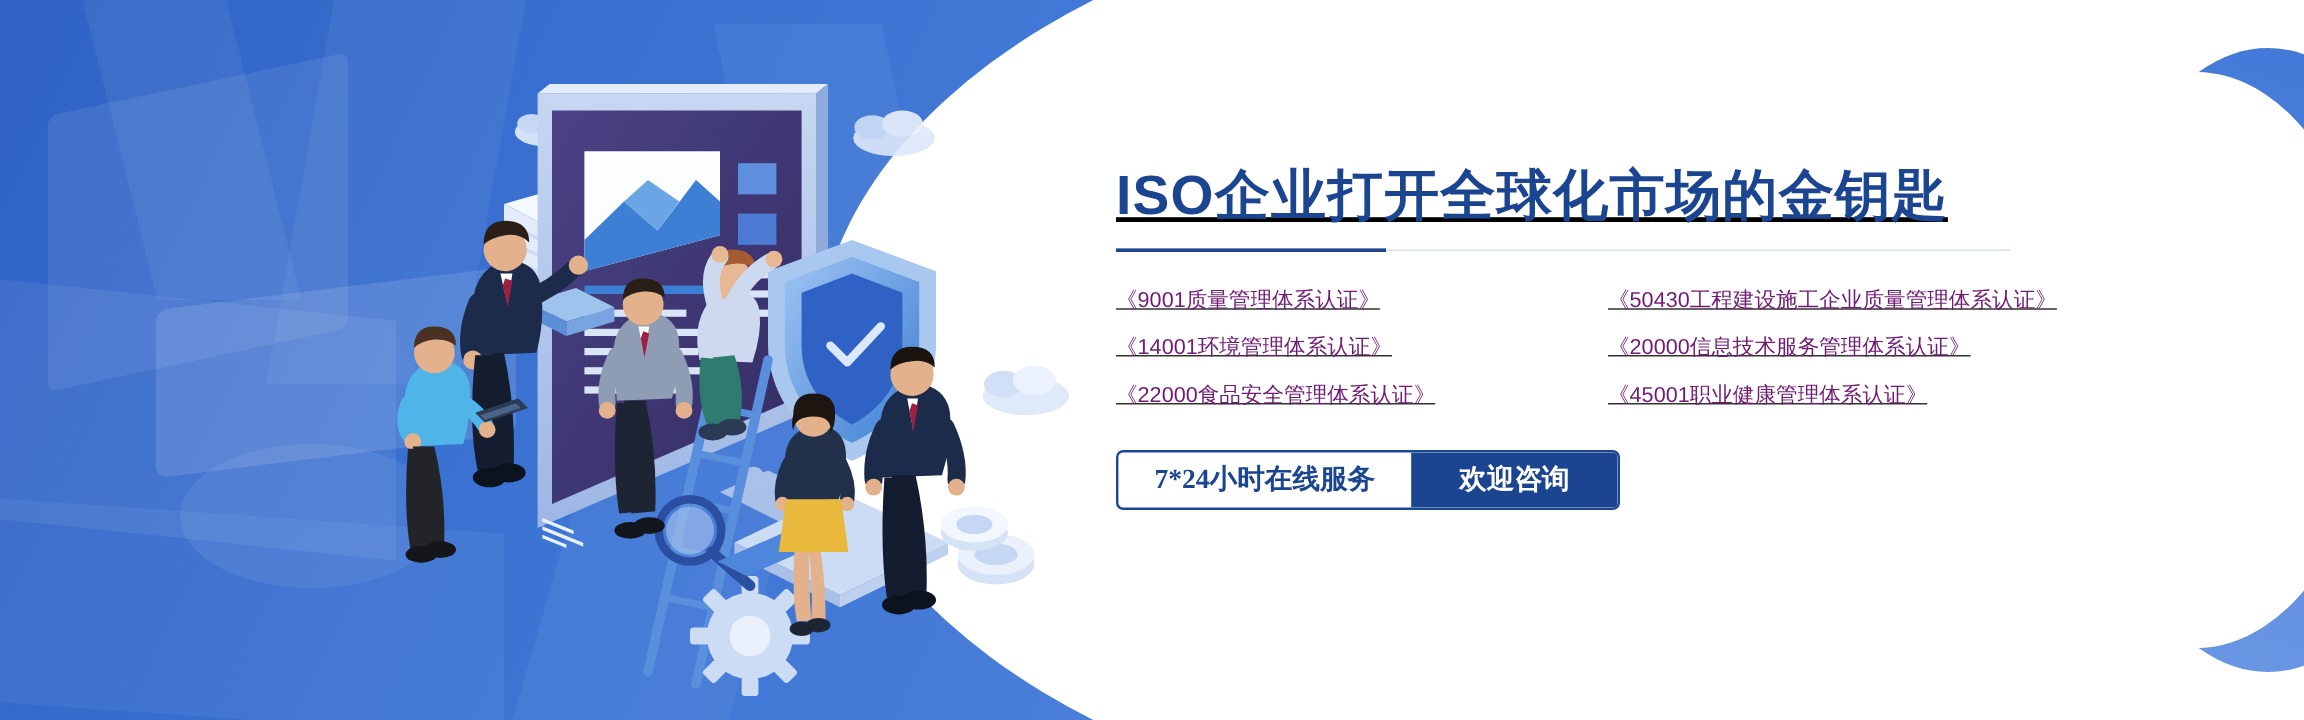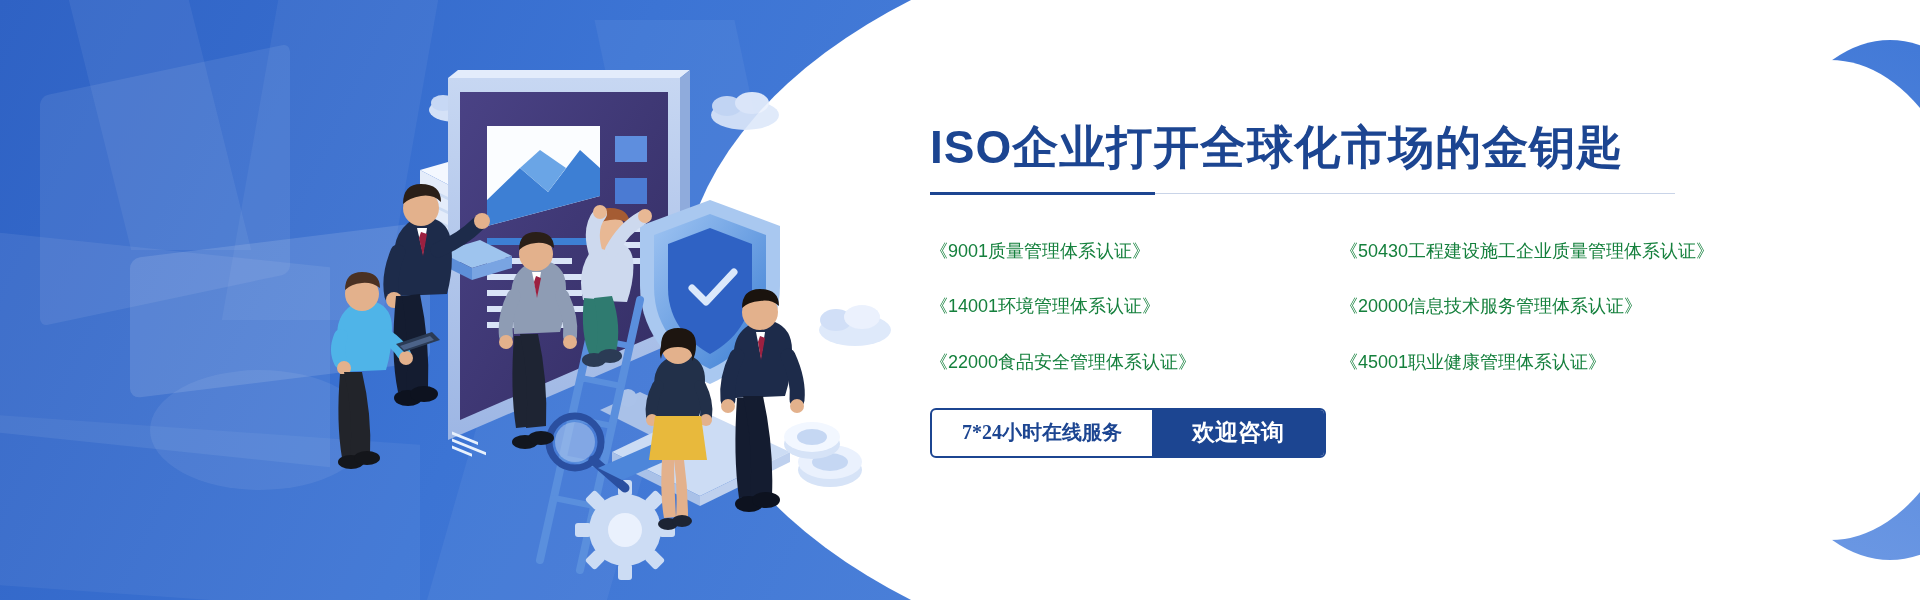--- a/index.html
+++ b/index.html
@@ -67,22 +67,23 @@
     width: 300px;
     height: 480px;
     border-radius: 50%;
     background: #ffffff;
   }
 
   
   .content {
     position: absolute;
     left: 930px;
-    top: 124px;
+    top: 139px;
     width: 780px;
+    text-decoration: underline;
   }
   .headline {
     font-size: 46px;
     font-weight: bold;
     color: #1c4591;
     letter-spacing: 1px;
     line-height: 1;
     white-space: nowrap;
     font-family: "Liberation Sans", "DejaVu Sans", sans-serif;
   }
@@ -108,41 +109,40 @@
   }
   .cert-grid {
     margin-top: 28px;
     display: grid;
     grid-template-columns: 410px auto;
     row-gap: 15px;
     column-gap: 0px;
   }
   .cert-item {
     font-size: 18px;
-    color: #15803d;
+    color: #701a75;
     line-height: 1.35;
     white-space: nowrap;
     font-family: "Liberation Sans", "DejaVu Sans", sans-serif;
-    margin-top: 16px;
   }
   .cta {
     margin-top: 34px;
     display: inline-flex;
     align-items: stretch;
     border: 2px solid #1c4591;
     border-radius: 6px;
     overflow: hidden;
     background: #ffffff;
   }
   .cta-text {
     padding: 0 30px;
     height: 46px;
     display: flex;
     align-items: center;
-    font-size: 20px;
+    font-size: 23px;
     color: #1c4591;
     font-family: "Liberation Serif", "DejaVu Serif", serif;
     font-weight: bold;
   }
   .cta-btn {
     padding: 0 40px;
     height: 46px;
     display: flex;
     align-items: center;
     background: #1c4591;

